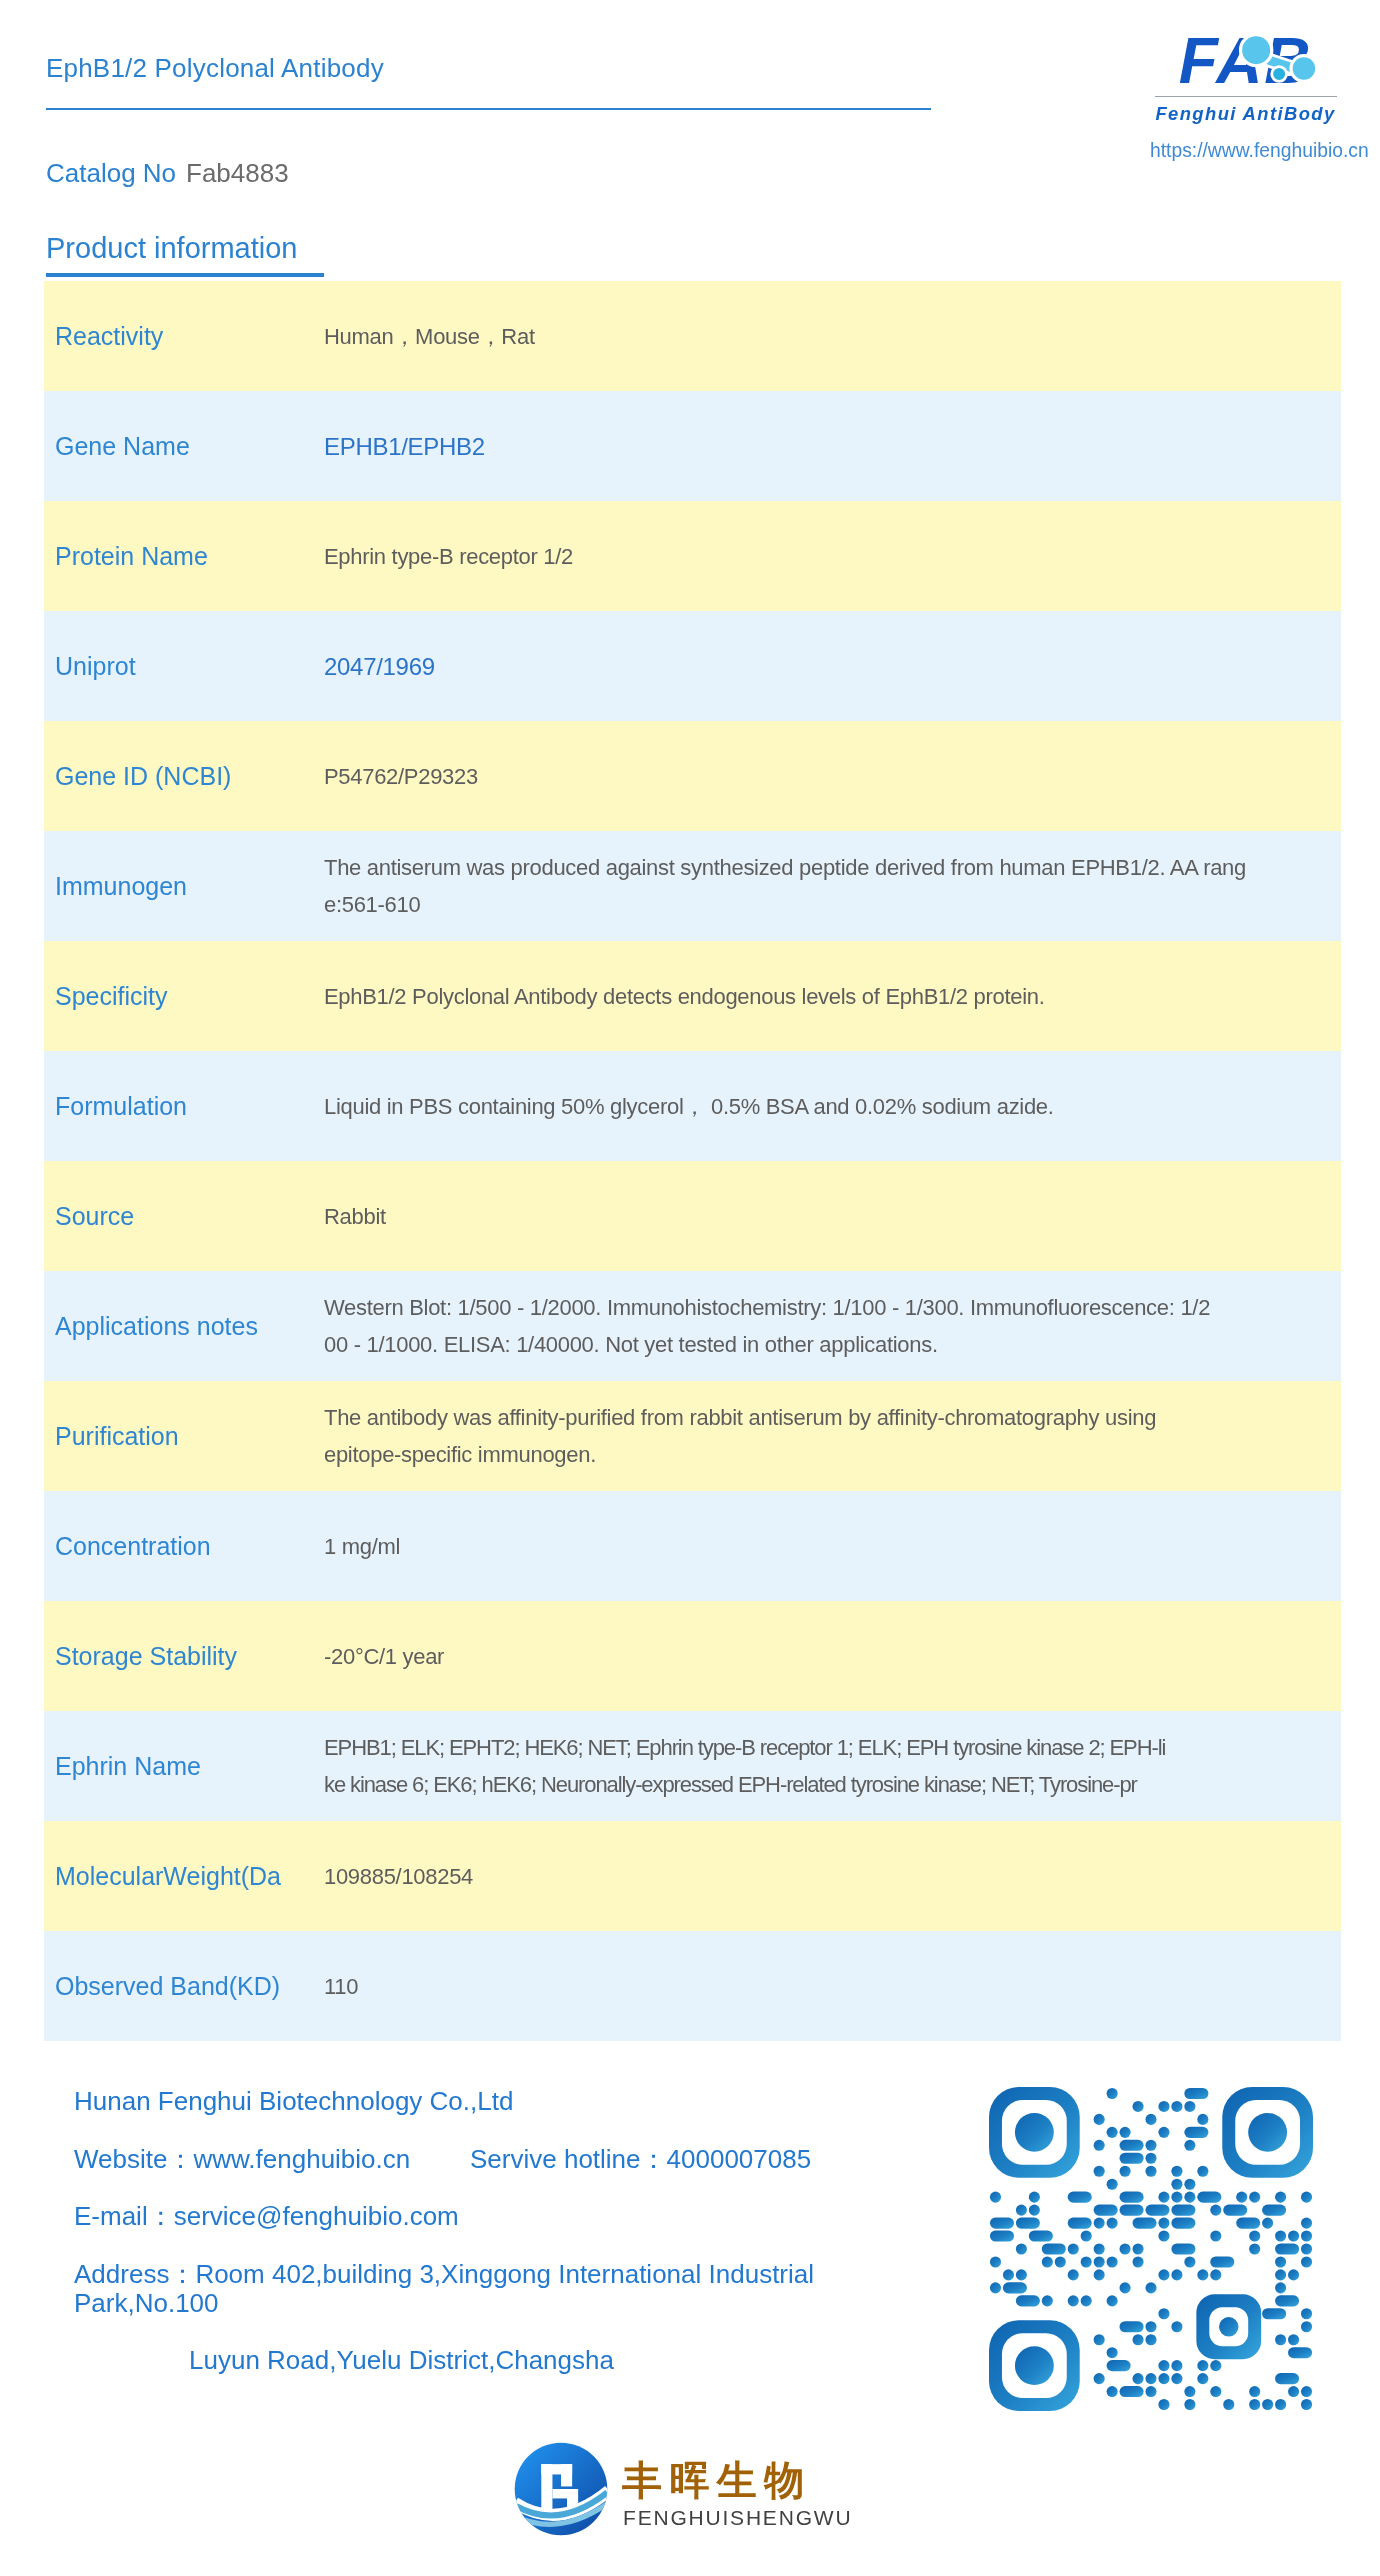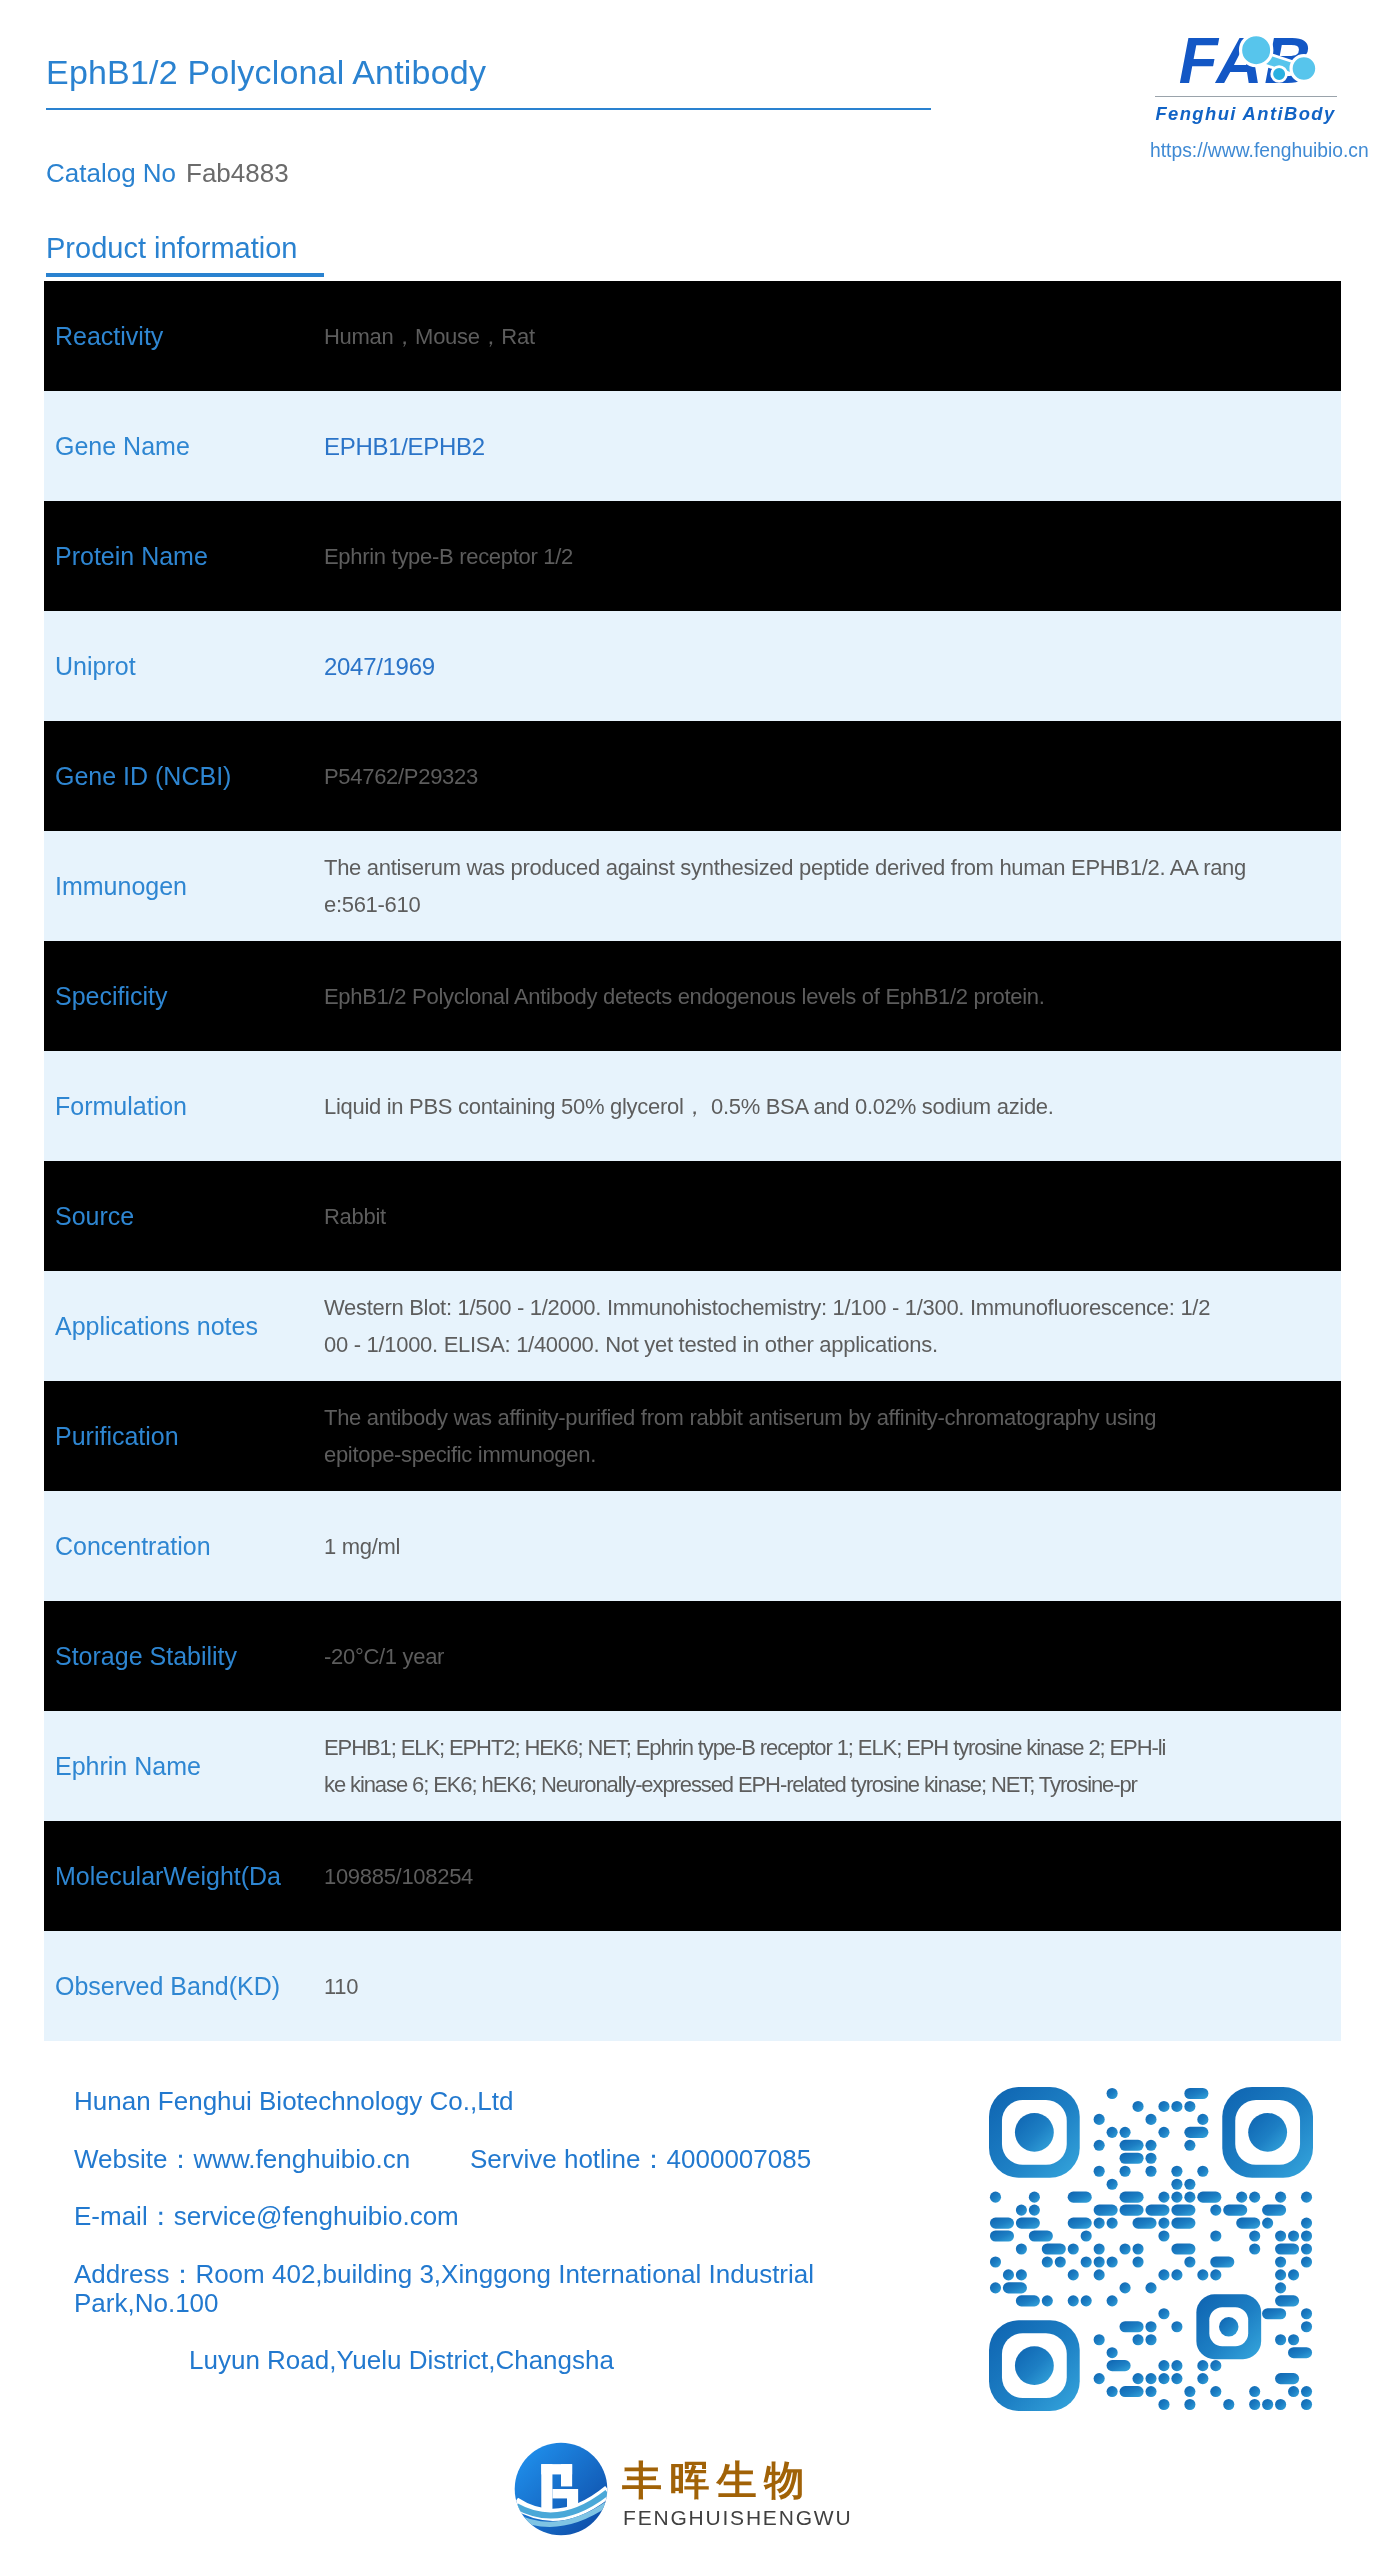--- a/index.html
+++ b/index.html
@@ -1,40 +1,40 @@
 <!DOCTYPE html>
 <html style="font-size:14.7px"><head>
 <meta charset="utf-8">
 <style>
   html,body{margin:0;padding:0;background:#ffffff;}
   .page{position:relative;width:1380px;height:2576px;background:#fff;overflow:hidden;
         font-family:"Liberation Sans","DejaVu Sans",sans-serif;}
 
   
-  .title{position:absolute;left:46px;top:53px;font-size:34px;color:#2a82d0;letter-spacing:0.2px;}
+  .title{position:absolute;left:46px;top:53px;font-size:26px;color:#2a82d0;letter-spacing:0.2px;}
   .title-underline{position:absolute;left:46px;top:108px;width:885px;height:1.8px;background:#2a82d0;}
   .catalog{position:absolute;left:46px;top:158px;font-size:26px;}
   .catalog .clabel{color:#2a82d0;display:inline-block;width:140px;}
   .catalog .cvalue{color:#6b6b6b;}
 
   .logo{position:absolute;left:1150px;top:31px;width:191px;text-align:center;}
   .logo-fab{position:relative;display:inline-block;font-size:64px;line-height:61px;font-weight:bold;
             font-style:italic;color:#1357c5;letter-spacing:1.8px;}
   .logo-mol{position:absolute;left:40px;top:-5.5px;pointer-events:none;}
   .logo-divider{width:182px;height:1.8px;background:#9aa3ab;margin:3.7px auto 0 auto;}
   .logo-sub{margin-top:5.5px;font-size:18.4px;font-weight:bold;font-style:italic;color:#1163c5;letter-spacing:1.4px;}
   .logo-url{margin-top:14.7px;font-size:19.3px;color:#3f8ad4;}
 
   
   .section-heading{position:absolute;left:46px;top:232px;font-size:29px;color:#2a82d0;}
   .section-underline{position:absolute;left:46px;top:273px;width:278px;height:3.7px;background:#2a82d0;}
 
   
   .ptable{position:absolute;left:44px;top:281px;width:1297px;}
-  .row{display:flex;align-items:center;height:110px;background:#000000;}
+  .row{display:flex;align-items:center;height:110px;background:#fef9c3;}
   .row:nth-child(even){background:#e7f3fc;}
   .rlabel{flex:none;width:269px;padding-left:11px;font-size:25px;color:#2e86d2;}
   .rvalue{flex:1;font-size:22px;color:#5d5d5d;line-height:37px;letter-spacing:-0.3px;
           white-space:pre-line;padding-right:18.4px;}
   .row.vblue .rvalue{color:#2b74c8;font-size:24px;}
   .row.tight .rvalue{letter-spacing:-1.1px;}
 
   
   .footer{position:absolute;left:74px;top:2087px;width:883px;font-size:26px;color:#2279cf;}
   .fline{line-height:29px;margin-bottom:28.5px;position:relative;}

